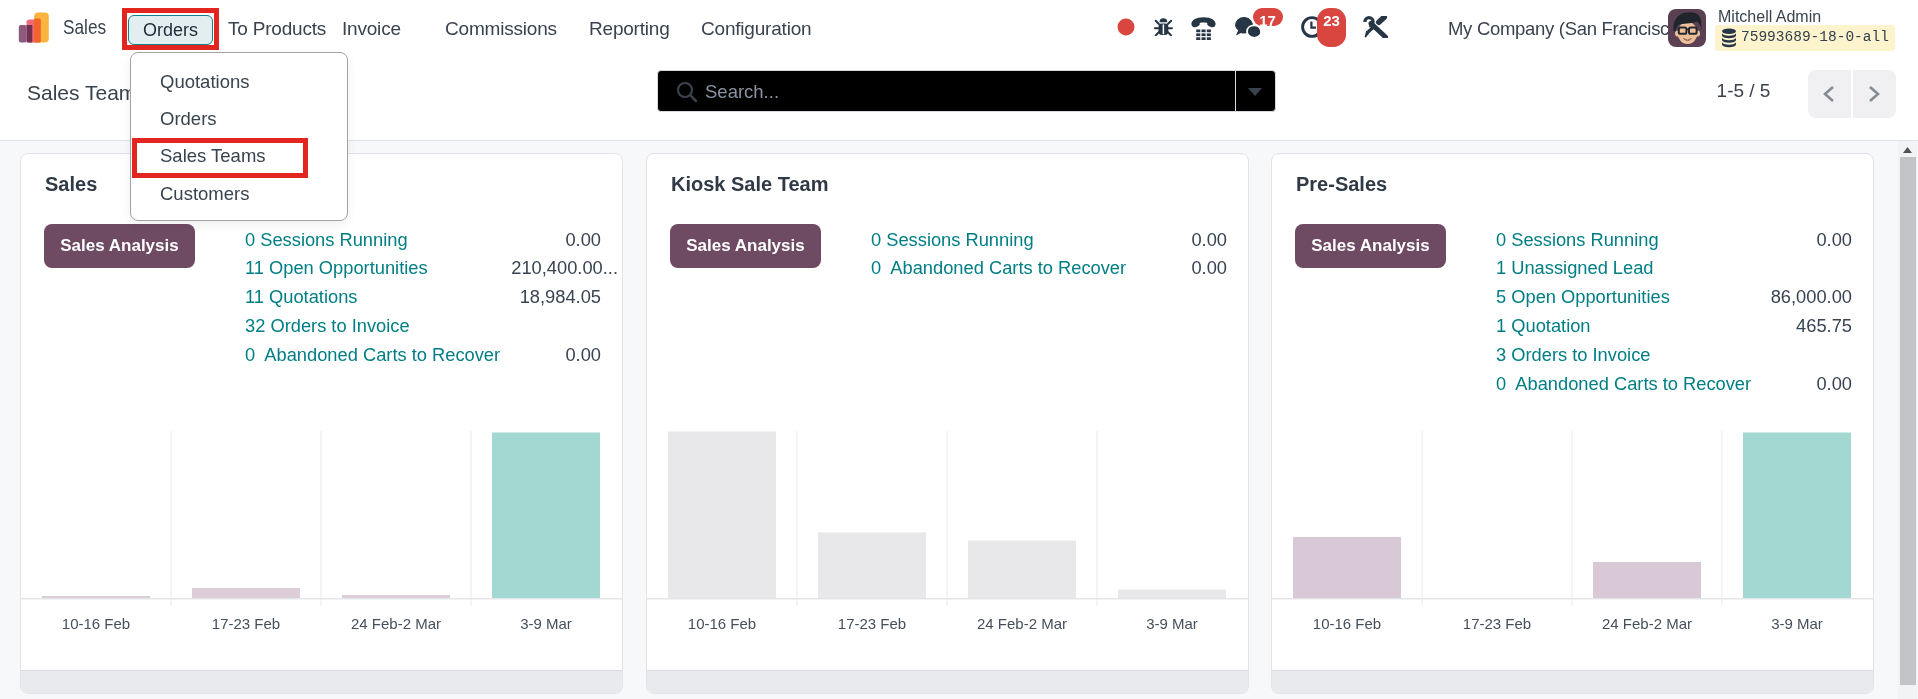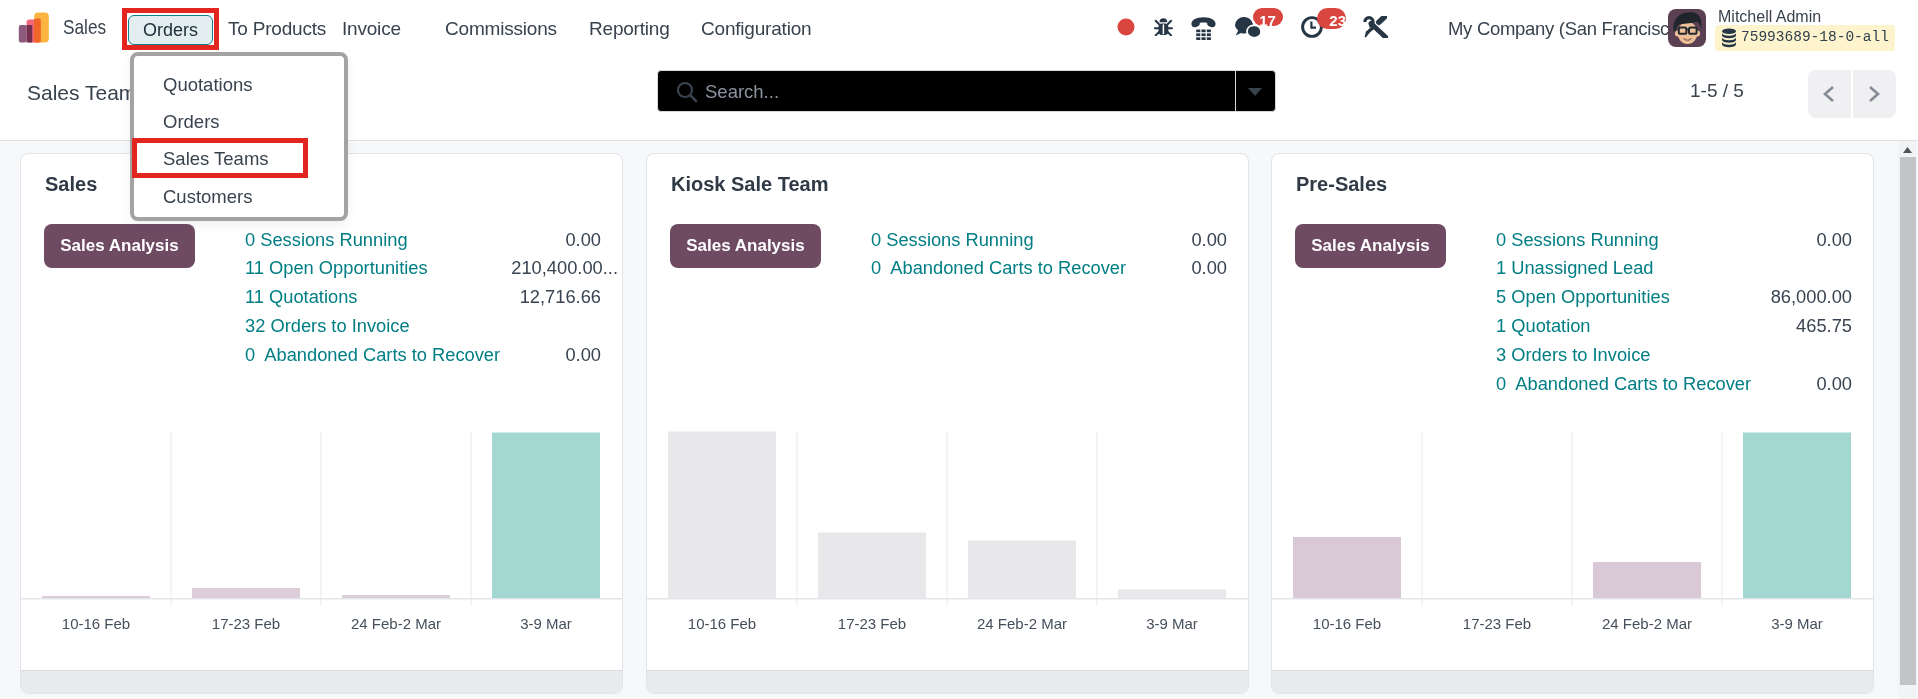--- a/index.html
+++ b/index.html
@@ -15,57 +15,57 @@
   text-align:center; line-height:28px; font-size:18px; color:#222e3a; }
 .redframe { position:absolute; border:5px solid #e2251f; z-index:60; }
 
 #cp { position:absolute; left:0; top:52px; width:1918px; height:89px; background:#fff;
   border-bottom:1px solid #dfe1e6; }
 #bctitle { position:absolute; left:27px; top:29px; font-size:21px; color:#39434e; }
 #searchbox { position:absolute; left:649px; top:18px; width:619px; height:42px;
   background:#000000; border:1px solid #d5d8dd; border-radius:4px;margin-left:8px; }
 #searchph { position:absolute; left:47px; top:10px; font-size:18.5px; color:#8b93a0; }
 #searchdiv { position:absolute; left:577px; top:0; width:1px; height:40px; background:#d5d8dd; }
-#pagertxt { position:absolute; left:1690px; top:28px; width:107px; text-align:left;
+#pagertxt { position:absolute; left:1690px; top:28px; width:107px; text-align:center;
   font-size:19px; color:#39434e; }
 .pagerbtn { position:absolute; top:18px; width:43px; height:48px; background:#f0f0f2; }
 
 #content { position:absolute; left:0; top:141px; width:1918px; height:558px; background:#f7f8fa; }
 .card { position:absolute; top:12px; width:603px; height:541px; background:#fff;
   border:1px solid #e2e4e9; border-radius:8px; }
 .ctitle { position:absolute; left:24px; top:19px; font-size:20px; font-weight:700; color:#2f3a46; }
 .abtn { position:absolute; left:23px; top:70px; width:151px; height:44px; background:#6e4a63;
   border-radius:8px; color:#fff; font-size:17px; font-weight:700;
   text-align:center; line-height:44px; }
 .rows { position:absolute; left:224px; top:71.5px; right:21px; }
 .krow { height:28.85px; font-size:18.3px; color:#017e84; position:relative; line-height:28.85px; }
 .krow .val { position:absolute; right:0; top:0; color:#394452; }
 .cfoot { position:absolute; left:0; right:0; bottom:0; height:23px; background:#e9eaed;
   border-top:1px solid #d9dbe0; border-radius:0 0 7px 7px; }
 .chart { position:absolute; left:0px; top:272px; width:601px; height:245px; }
 
 #dd { position:absolute; left:130px; top:52px; width:218px; height:169px; background:#fff;
-  border:4px solid #a3a3a3; border-radius:8px; z-index:50;
+  border:1px solid #a3a3a3; border-radius:8px; z-index:50;
   box-shadow:0 4px 10px rgba(60,60,80,0.08); padding-top:10px; }
 .dditem { height:37.2px; line-height:37.2px; padding-left:29px; font-size:18.5px; color:#39434e; }
 
 #sbar { position:absolute; left:1898px; top:141px; width:19px; height:558px; background:#f2f3f5; }
 #sthumb { position:absolute; left:1.5px; top:16px; width:16px; height:528px; background:#c2c4c7; }
 </style>
 </head>
 <body>
 <div id="content">
 
   <div class="card" style="left:20px;">
     <div class="ctitle">Sales</div>
     <div class="abtn">Sales Analysis</div>
     <div class="rows">
       <div class="krow"><span>0 Sessions Running</span><span class="val">0.00</span></div>
       <div class="krow"><span>11 Open Opportunities</span><span class="val" style="right:-17px;">210,400.00...</span></div>
-      <div class="krow"><span>11 Quotations</span><span class="val">12,716.66</span></div>
+      <div class="krow"><span>11 Quotations</span><span class="val">18,984.05</span></div>
       <div class="krow"><span>32 Orders to Invoice</span></div>
       <div class="krow"><span>0&nbsp; Abandoned Carts to Recover</span><span class="val">0.00</span></div>
     </div>
     <svg class="chart" viewBox="0 0 601 245">
       <line x1="150" y1="5" x2="150" y2="180" stroke="#e8e9ec" stroke-width="1"></line>
       <line x1="300" y1="5" x2="300" y2="180" stroke="#e8e9ec" stroke-width="1"></line>
       <line x1="450" y1="5" x2="450" y2="180" stroke="#e8e9ec" stroke-width="1"></line>
       <rect x="21" y="170" width="108" height="2.5" fill="#dccdd9"></rect>
       <rect x="171" y="162" width="108" height="10.5" fill="#dccdd9"></rect>
       <rect x="321" y="169" width="108" height="3.5" fill="#dccdd9"></rect>
@@ -210,21 +210,21 @@
   <svg style="position:absolute;left:1234px;top:16px;" width="28" height="25" viewBox="0 0 28 25">
     <path d="M1 9.5 a9 8.3 0 1 1 6 7.6 L1.8 19.5 L4.2 14.6 A9 8.3 0 0 1 1 9.5 Z" fill="#273645"></path>
     <path d="M13 15.5 a7 6.2 0 1 1 9.5 5.8 L26.5 24 L19.5 21.6 A7 6.2 0 0 1 13 15.5 Z" fill="#273645" stroke="#fff" stroke-width="1.8"></path>
   </svg>
   <div class="abs" style="left:1252.5px;top:8px;width:30px;height:18px;background:#d9453f;border-radius:12.5px;color:#fff;font-size:15px;font-weight:700;text-align:center;line-height:25px;">17</div>
 
   <svg style="position:absolute;left:1301px;top:16px;" width="22" height="22" viewBox="0 0 22 22">
     <circle cx="11" cy="11" r="9.4" fill="none" stroke="#273645" stroke-width="2.9"></circle>
     <path d="M10.4 5.5 L10.4 11.6 L15 11.6" fill="none" stroke="#273645" stroke-width="2.2"></path>
   </svg>
-  <div class="abs" style="left:1317px;top:8px;width:29px;height:21px;background:#d9453f;border-radius:12.5px;color:#fff;font-size:15px;font-weight:700;text-align:right;line-height:25px;">23</div>
+  <div class="abs" style="left:1317px;top:8px;width:29px;height:39px;background:#d9453f;border-radius:12.5px;color:#fff;font-size:15px;font-weight:700;text-align:center;line-height:25px;">23</div>
 
   <svg style="position:absolute;left:1363px;top:16px;" width="27" height="22" viewBox="0 0 27 22">
     <line x1="8" y1="7.5" x2="22.5" y2="21" stroke="#273645" stroke-width="5" stroke-linecap="round"></line>
     <circle cx="6" cy="5.8" r="4.1" fill="none" stroke="#273645" stroke-width="3.2" stroke-dasharray="19.5 6.3" stroke-dashoffset="-12.4"></circle>
     <line x1="15.8" y1="6.2" x2="21.2" y2="1.2" stroke="#273645" stroke-width="5.6" stroke-linecap="round"></line>
     <path d="M1.6 20.9 L3.2 14.8 L7.2 16 L2.8 21.6 Z" fill="#273645"></path>
     <path d="M3.5 15.2 L8.5 10.5 L11 13 L6.8 16.4 Z" fill="#273645"></path>
   </svg>
   <div class="mitem" style="left:1406px;font-size:18.5px;letter-spacing:-0.3px;margin-left:42px;">My Company (San Francisco)</div>
 

